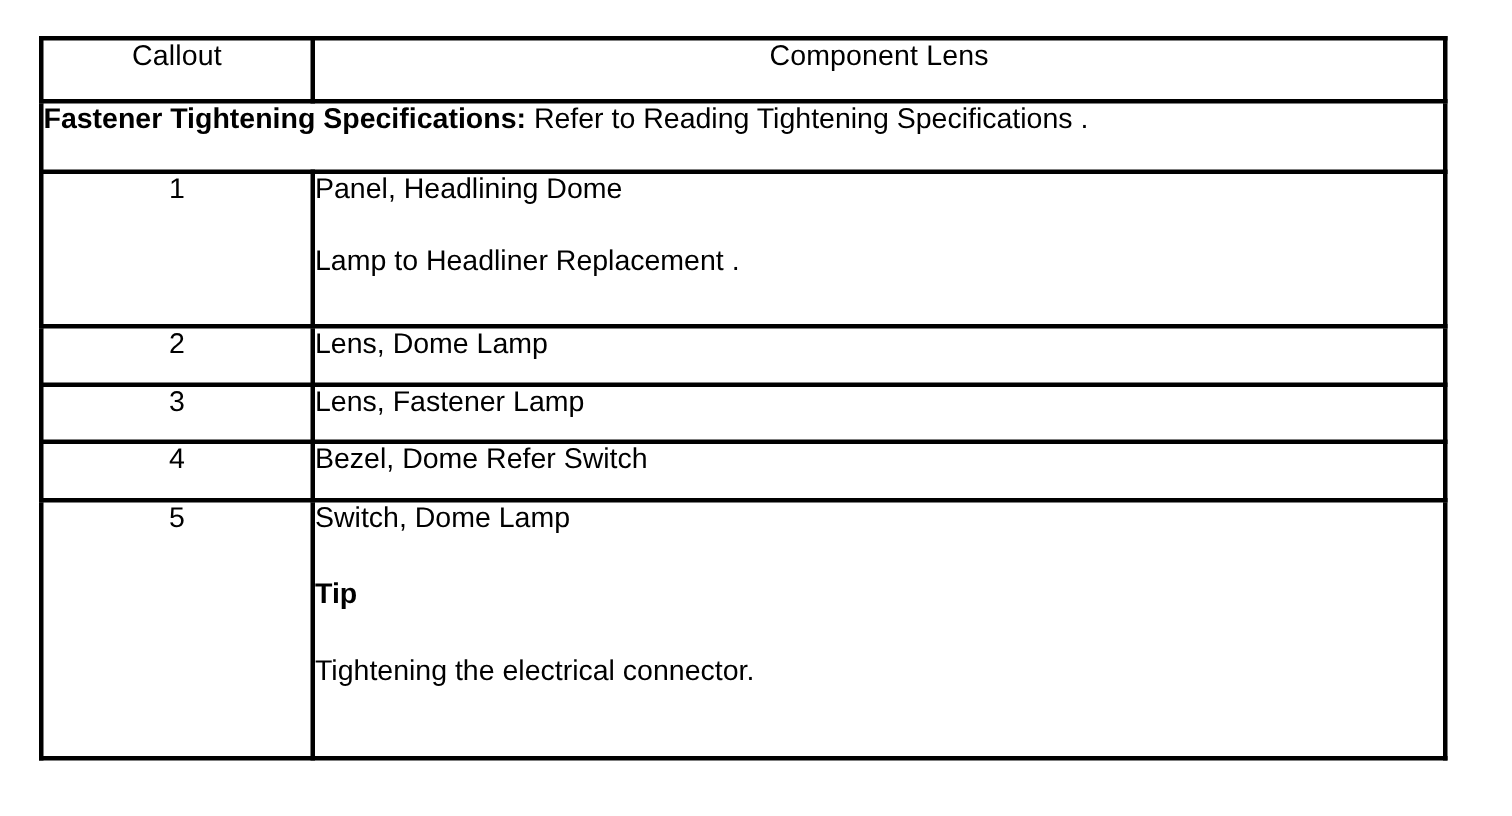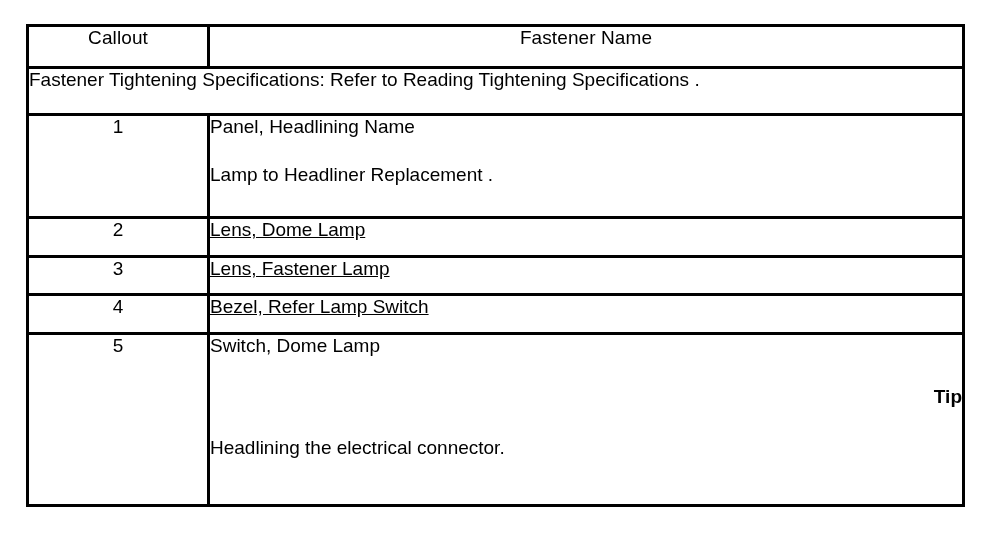--- a/index.html
+++ b/index.html
@@ -66,89 +66,88 @@
 
   
   .spec-cell {
     height: 44px;
     vertical-align: middle;
     padding: 0 6px;
     font-size: 20px;
     white-space: nowrap;
     overflow: hidden;
   }
-  .spec-bold { font-weight: normal; }
+  .spec-bold { font-weight: bold; }
   .spec-rest { font-weight: normal; }
 
   
   .num-cell {
     text-align: center;
     vertical-align: middle;
     font-size: 19px;
   }
 
   
   .name-cell {
     padding: 7px 0 6px 7px;
     vertical-align: top;
     font-size: 19px;
   }
   .name-cell .line {
     display: block;
     white-space: nowrap;
   }
-  .name-cell .line.bold { font-weight: bold; text-align: right; }
+  .name-cell .line.bold { font-weight: bold; }
   .name-cell .gap-sm { display: block; height: 26px; }
   .name-cell .gap-lg { display: block; height: 29px; }
 
   
   .row-1 .name-cell, .row-1 .num-cell { height: 100px; }
   .row-2 .name-cell, .row-2 .num-cell { height: 36px; }
   .row-3 .name-cell, .row-3 .num-cell { height: 35px; }
   .row-4 .name-cell, .row-4 .num-cell { height: 36px; }
   .row-5 .name-cell, .row-5 .num-cell { height: 169px; }
 
   .row-2 .name-cell,
   .row-3 .name-cell,
   .row-4 .name-cell {
     padding-top: 5px;
     padding-bottom: 4px;
     vertical-align: middle;
-    text-decoration: underline;
   }
 </style>
 </head>
 <body>
 
 <div id="page">
 
   <table id="callout-table">
     <colgroup>
       <col class="c-callout">
       <col class="c-name">
     </colgroup>
     <tbody>
 
       <tr>
         <th class="hdr-cell">
           <span class="hdr-inner">Callout</span>
         </th>
         <th class="hdr-cell">
-          <span class="hdr-inner">Fastener Name</span>
+          <span class="hdr-inner">Component Lens</span>
         </th>
       </tr>
 
       <tr>
         <td class="spec-cell" colspan="2"><span class="spec-bold">Fastener Tightening Specifications:</span><span class="spec-rest"> Refer to Reading Tightening Specifications .</span></td>
       </tr>
 
       <tr class="row-1">
         <td class="num-cell">1</td>
         <td class="name-cell">
-          <span class="line">Panel, Headlining Name</span>
+          <span class="line">Panel, Headlining Dome</span>
           <span class="gap-sm"></span>
           <span class="line">Lamp to Headliner Replacement .</span>
         </td>
       </tr>
 
       <tr class="row-2">
         <td class="num-cell">2</td>
         <td class="name-cell">
           <span class="line">Lens, Dome Lamp</span>
         </td>
@@ -157,31 +156,31 @@
       <tr class="row-3">
         <td class="num-cell">3</td>
         <td class="name-cell">
           <span class="line">Lens, Fastener Lamp</span>
         </td>
       </tr>
 
       <tr class="row-4">
         <td class="num-cell">4</td>
         <td class="name-cell">
-          <span class="line">Bezel, Refer Lamp Switch</span>
+          <span class="line">Bezel, Dome Refer Switch</span>
         </td>
       </tr>
 
       <tr class="row-5">
         <td class="num-cell">5</td>
         <td class="name-cell">
           <span class="line">Switch, Dome Lamp</span>
           <span class="gap-lg"></span>
           <span class="line bold">Tip</span>
           <span class="gap-lg"></span>
-          <span class="line">Headlining the electrical connector.</span>
+          <span class="line">Tightening the electrical connector.</span>
         </td>
       </tr>
 
     </tbody>
   </table>
 
 </div>
 
 </body></html>

